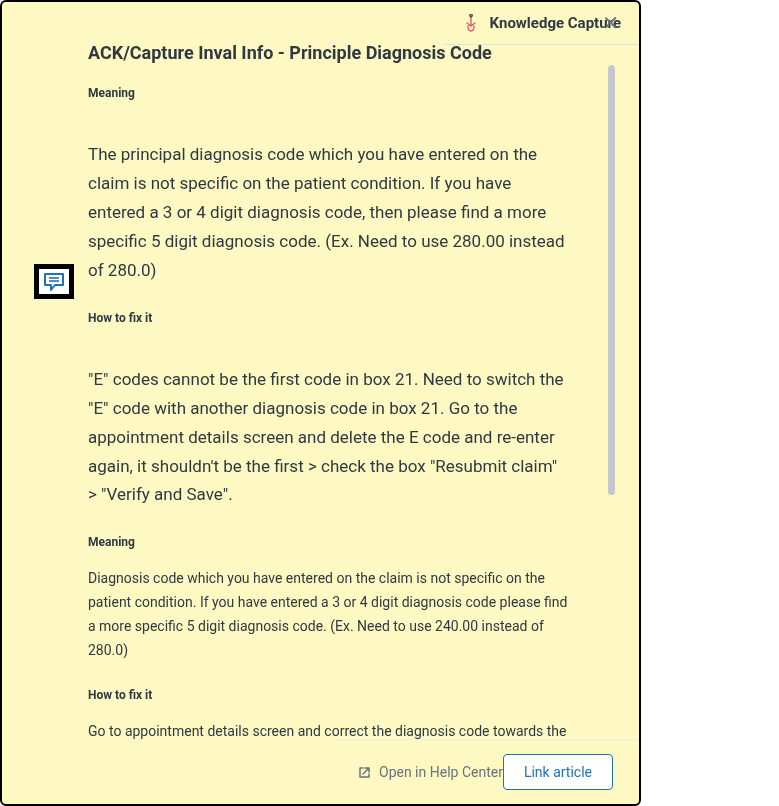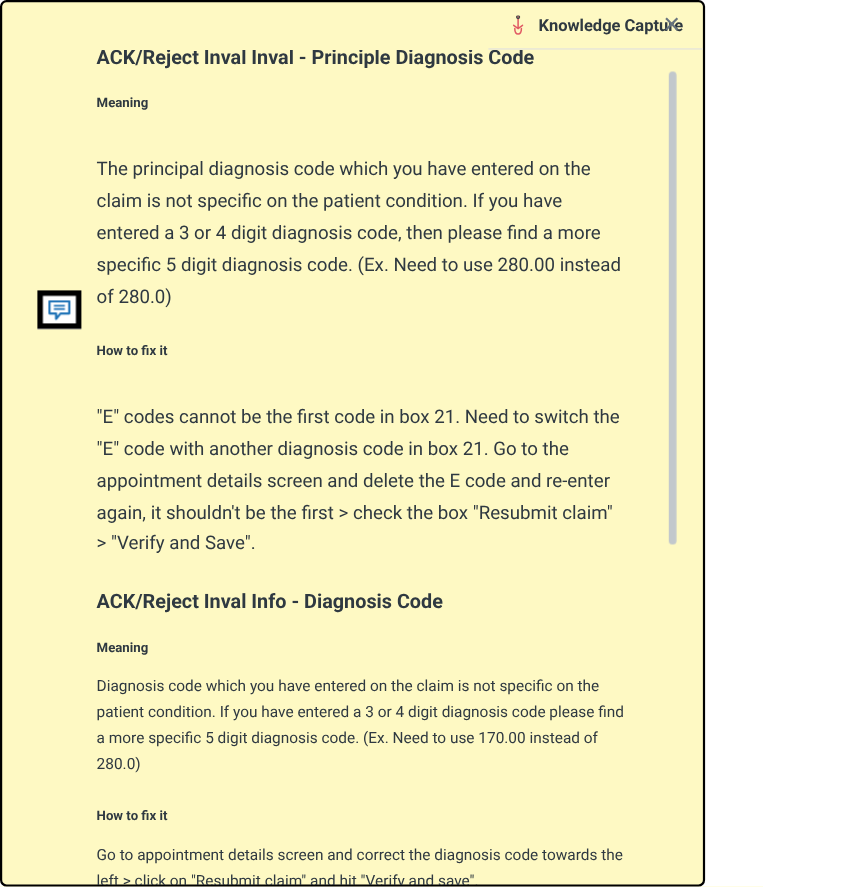--- a/index.html
+++ b/index.html
@@ -199,32 +199,42 @@
         <svg width="20" height="18" viewBox="0 0 20 18">
           <path d="M1 1 L19 1 L19 12 L11 12 L7 17 L7 12 L1 12 Z" fill="none" stroke="#1f73b7" stroke-width="2" stroke-linejoin="round"></path>
           <line x1="5" y1="5" x2="15" y2="5" stroke="#1f73b7" stroke-width="1.6"></line>
           <line x1="5" y1="8" x2="15" y2="8" stroke="#1f73b7" stroke-width="1.6"></line>
         </svg>
       </div>
     </div>
 
     <div class="content-area">
       <div class="content-inner">
-        <h2 class="section-heading cutoff-top">ACK/Reject Inval Inval - Principle Diagnosis Code</h2>
+        <h2 class="section-heading cutoff-top">ACK/Capture Inval Info - Principle Diagnosis Code</h2>
         <h3 class="sub-heading">Meaning</h3>
         <p class="body-text">The principal diagnosis code which you have entered on the claim is not specific on the patient condition. If you have entered a 3 or 4 digit diagnosis code, then please find a more specific 5 digit diagnosis code. (Ex. Need to use 280.00 instead of 280.0)</p>
         <h3 class="sub-heading">How to fix it</h3>
         <p class="body-text">"E" codes cannot be the first code in box 21. Need to switch the "E" code with another diagnosis code in box 21. Go to the appointment details screen and delete the E code and re-enter again, it shouldn't be the first &gt; check the box "Resubmit claim" &gt; "Verify and Save".</p>
 
-        <h2 class="section-heading">ACK/Reject Inval Info - Diagnosis Code</h2>
         <h3 class="sub-heading">Meaning</h3>
-        <p class="body-text-small">Diagnosis code which you have entered on the claim is not specific on the patient condition. If you have entered a 3 or 4 digit diagnosis code please find a more specific 5 digit diagnosis code. (Ex. Need to use 170.00 instead of 280.0)</p>
+        <p class="body-text-small">Diagnosis code which you have entered on the claim is not specific on the patient condition. If you have entered a 3 or 4 digit diagnosis code please find a more specific 5 digit diagnosis code. (Ex. Need to use 240.00 instead of 280.0)</p>
         <h3 class="sub-heading">How to fix it</h3>
         <p class="body-text-small">Go to appointment details screen and correct the diagnosis code towards the left &gt; click on "Resubmit claim" and hit "Verify and save".</p>
 
       </div>
     </div>
 
     <div class="scrollbar-track"></div>
   </div>
 
+  <div class="footer">
+    <a class="footer-link">
+      <span class="footer-link-icon">
+        <svg width="13" height="13" viewBox="0 0 13 13">
+          <path d="M5 2 L2 2 L2 11 L11 11 L11 8 M7 2 L11 2 L11 6 M11 2 L5 8" stroke="#68737d" stroke-width="1.5" fill="none" stroke-linecap="round" stroke-linejoin="round"></path>
+        </svg>
+      </span>
+      <span>Open in Help Center</span>
+    </a>
+    <button class="link-btn">Link article</button>
+  </div>
 
 </div>
 
 </body></html>

